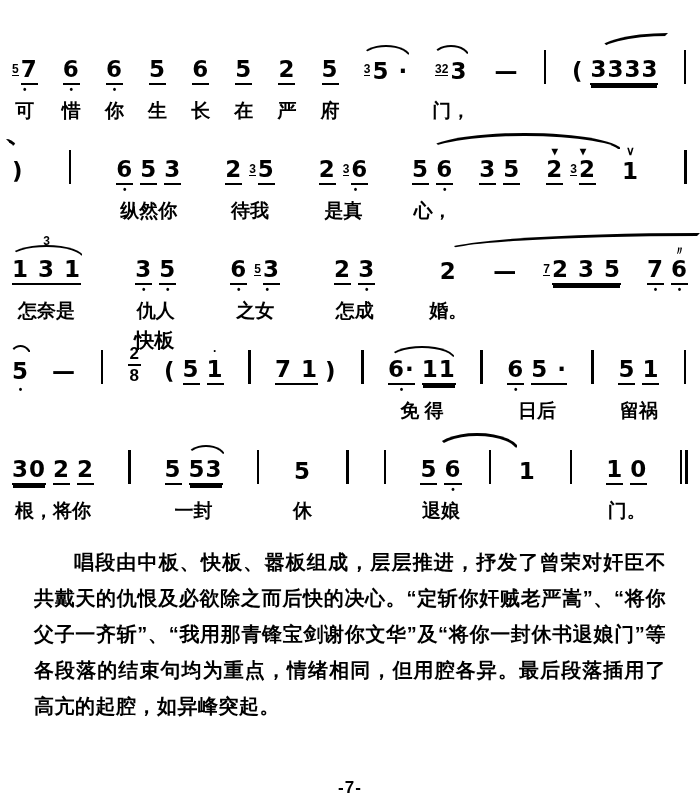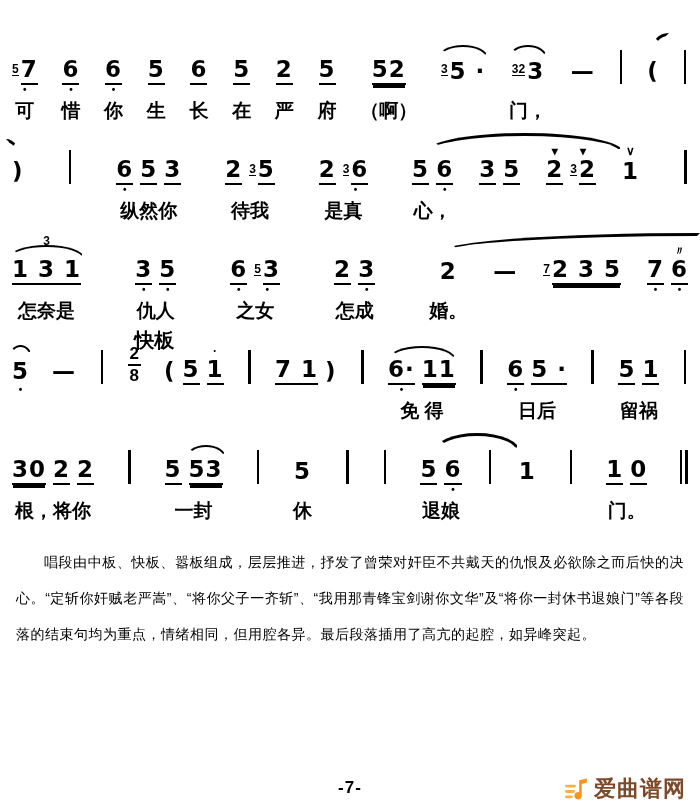--- a/index.html
+++ b/index.html
@@ -29,21 +29,21 @@
   .group{position:relative;display:inline-flex;align-items:flex-end;gap:26px;}
   .garc::before{content:"";position:absolute;left:14px;right:16px;bottom:72px;height:13px;border:3px solid transparent;border-top-color:#000;border-radius:50% / 100% 100% 0 0;}
   .garc-r::before{content:"";position:absolute;left:12px;right:-12px;bottom:72px;height:13px;border:3px solid transparent;border-top-color:#000;border-top-left-radius:100% 100%;}
   .barln{width:2.5px;height:34px;background:#000;display:inline-block;margin-bottom:1px;}
   .dbl{width:8px;background:linear-gradient(90deg,#000 0 2.5px,transparent 2.5px 5.5px,#000 5.5px 8px);}
   .frac{display:inline-flex;flex-direction:column;align-items:center;font-size:17px;font-weight:700;line-height:1.05;}
   .fn{border-bottom:2px solid #000;padding:0 2px 1px;}
   .fd{padding-top:1px;}
 
   
-  .commentary{margin:20px 0 0;padding:0 4px;font-size:14px;font-weight:400;line-height:36px;text-align:justify;text-indent:2em;letter-spacing:0.5px;}
+  .commentary{margin:20px 18px 0;padding:0 4px;font-size:20px;font-weight:700;line-height:36px;text-align:justify;text-indent:2em;letter-spacing:0.5px;}
 
   
   .pagenum{position:absolute;left:0;right:0;bottom:12px;text-align:center;font-size:17px;font-weight:700;letter-spacing:1px;}
   .watermark{position:absolute;right:14px;bottom:6px;display:flex;align-items:center;gap:4px;}
   .wm-text{font-size:22px;font-weight:700;letter-spacing:1px;}
 </style>
 </head>
 <body>
 
 <div class="sheet">
@@ -135,31 +135,20 @@
                   <span class="tx u1">5</span>
                 </span>
                 <span class="dots"></span>
               </span>
             </span>
             <span class="lyr">府</span>
           </span>
           <span class="col">
             <span class="nrow">
               <span class="part">
-                <span class="body">
-                  <span class="tx u2">52</span>
-                </span>
-                <span class="dots"></span>
-              </span>
-            </span>
-            <span class="lyr">（啊）</span>
-          </span>
-          <span class="col">
-            <span class="nrow">
-              <span class="part">
                 <span class="parc"></span>
                 <span class="body">
                   <sup class="grace">3</sup>
                   <span class="tx u0">5 ·</span>
                 </span>
                 <span class="dots"></span>
               </span>
             </span>
             <span class="lyr">&nbsp;</span>
           </span>
@@ -196,20 +185,26 @@
                 <span class="dots"></span>
               </span>
             </span>
             <span class="lyr">&nbsp;</span>
           </span>
           <span class="col edge-right">
             <span class="nrow">
               <span class="part">
                 <span class="body">
                   <span class="tx u0">(</span>
+                </span>
+                <span class="dots"></span>
+              </span>
+              <span class="part">
+                <span class="body">
+                  <span class="tx u2">3333</span>
                 </span>
                 <span class="dots"></span>
               </span>
             </span>
             <span class="lyr">&nbsp;</span>
           </span>
           <span class="col">
             <span class="nrow">
               <span class="part">
                 <span class="body">
@@ -886,24 +881,13 @@
                 <span class="dots"></span>
               </span>
             </span>
             <span class="lyr">&nbsp;</span>
           </span>
         </div>
       </div>
     </div>
   <p class="commentary">唱段由中板、快板、嚣板组成，层层推进，抒发了曾荣对奸臣不共戴天的仇恨及必欲除之而后快的决心。“定斩你奸贼老严嵩”、“将你父子一齐斩”、“我用那青锋宝剑谢你文华”及“将你一封休书退娘门”等各段落的结束句均为重点，情绪相同，但用腔各异。最后段落插用了高亢的起腔，如异峰突起。</p>
   <div class="pagenum">-7-</div>
-  <div class="watermark">
-    <span style="display:inline-flex;">
-      <svg width="26" height="26" viewBox="0 0 24 24">
-        <rect x="1" y="8" width="10" height="2.6" rx="1.3" fill="#FBB040"></rect>
-        <rect x="1" y="13" width="9" height="2.6" rx="1.3" fill="#FBB040"></rect>
-        <rect x="1" y="18" width="7" height="2.6" rx="1.3" fill="#FBB040"></rect>
-        <path d="M14 4 L21 2.2 L21 6.2 L16.4 7.4 L16.4 18.2 A3.4 3.4 0 1 1 14 15 Z" fill="#F7941D"></path>
-      </svg>
-    </span>
-    <span class="wm-text" style="color: rgb(124, 74, 42);">爱曲谱网</span>
-  </div>
 </div>
 
 </body></html>

